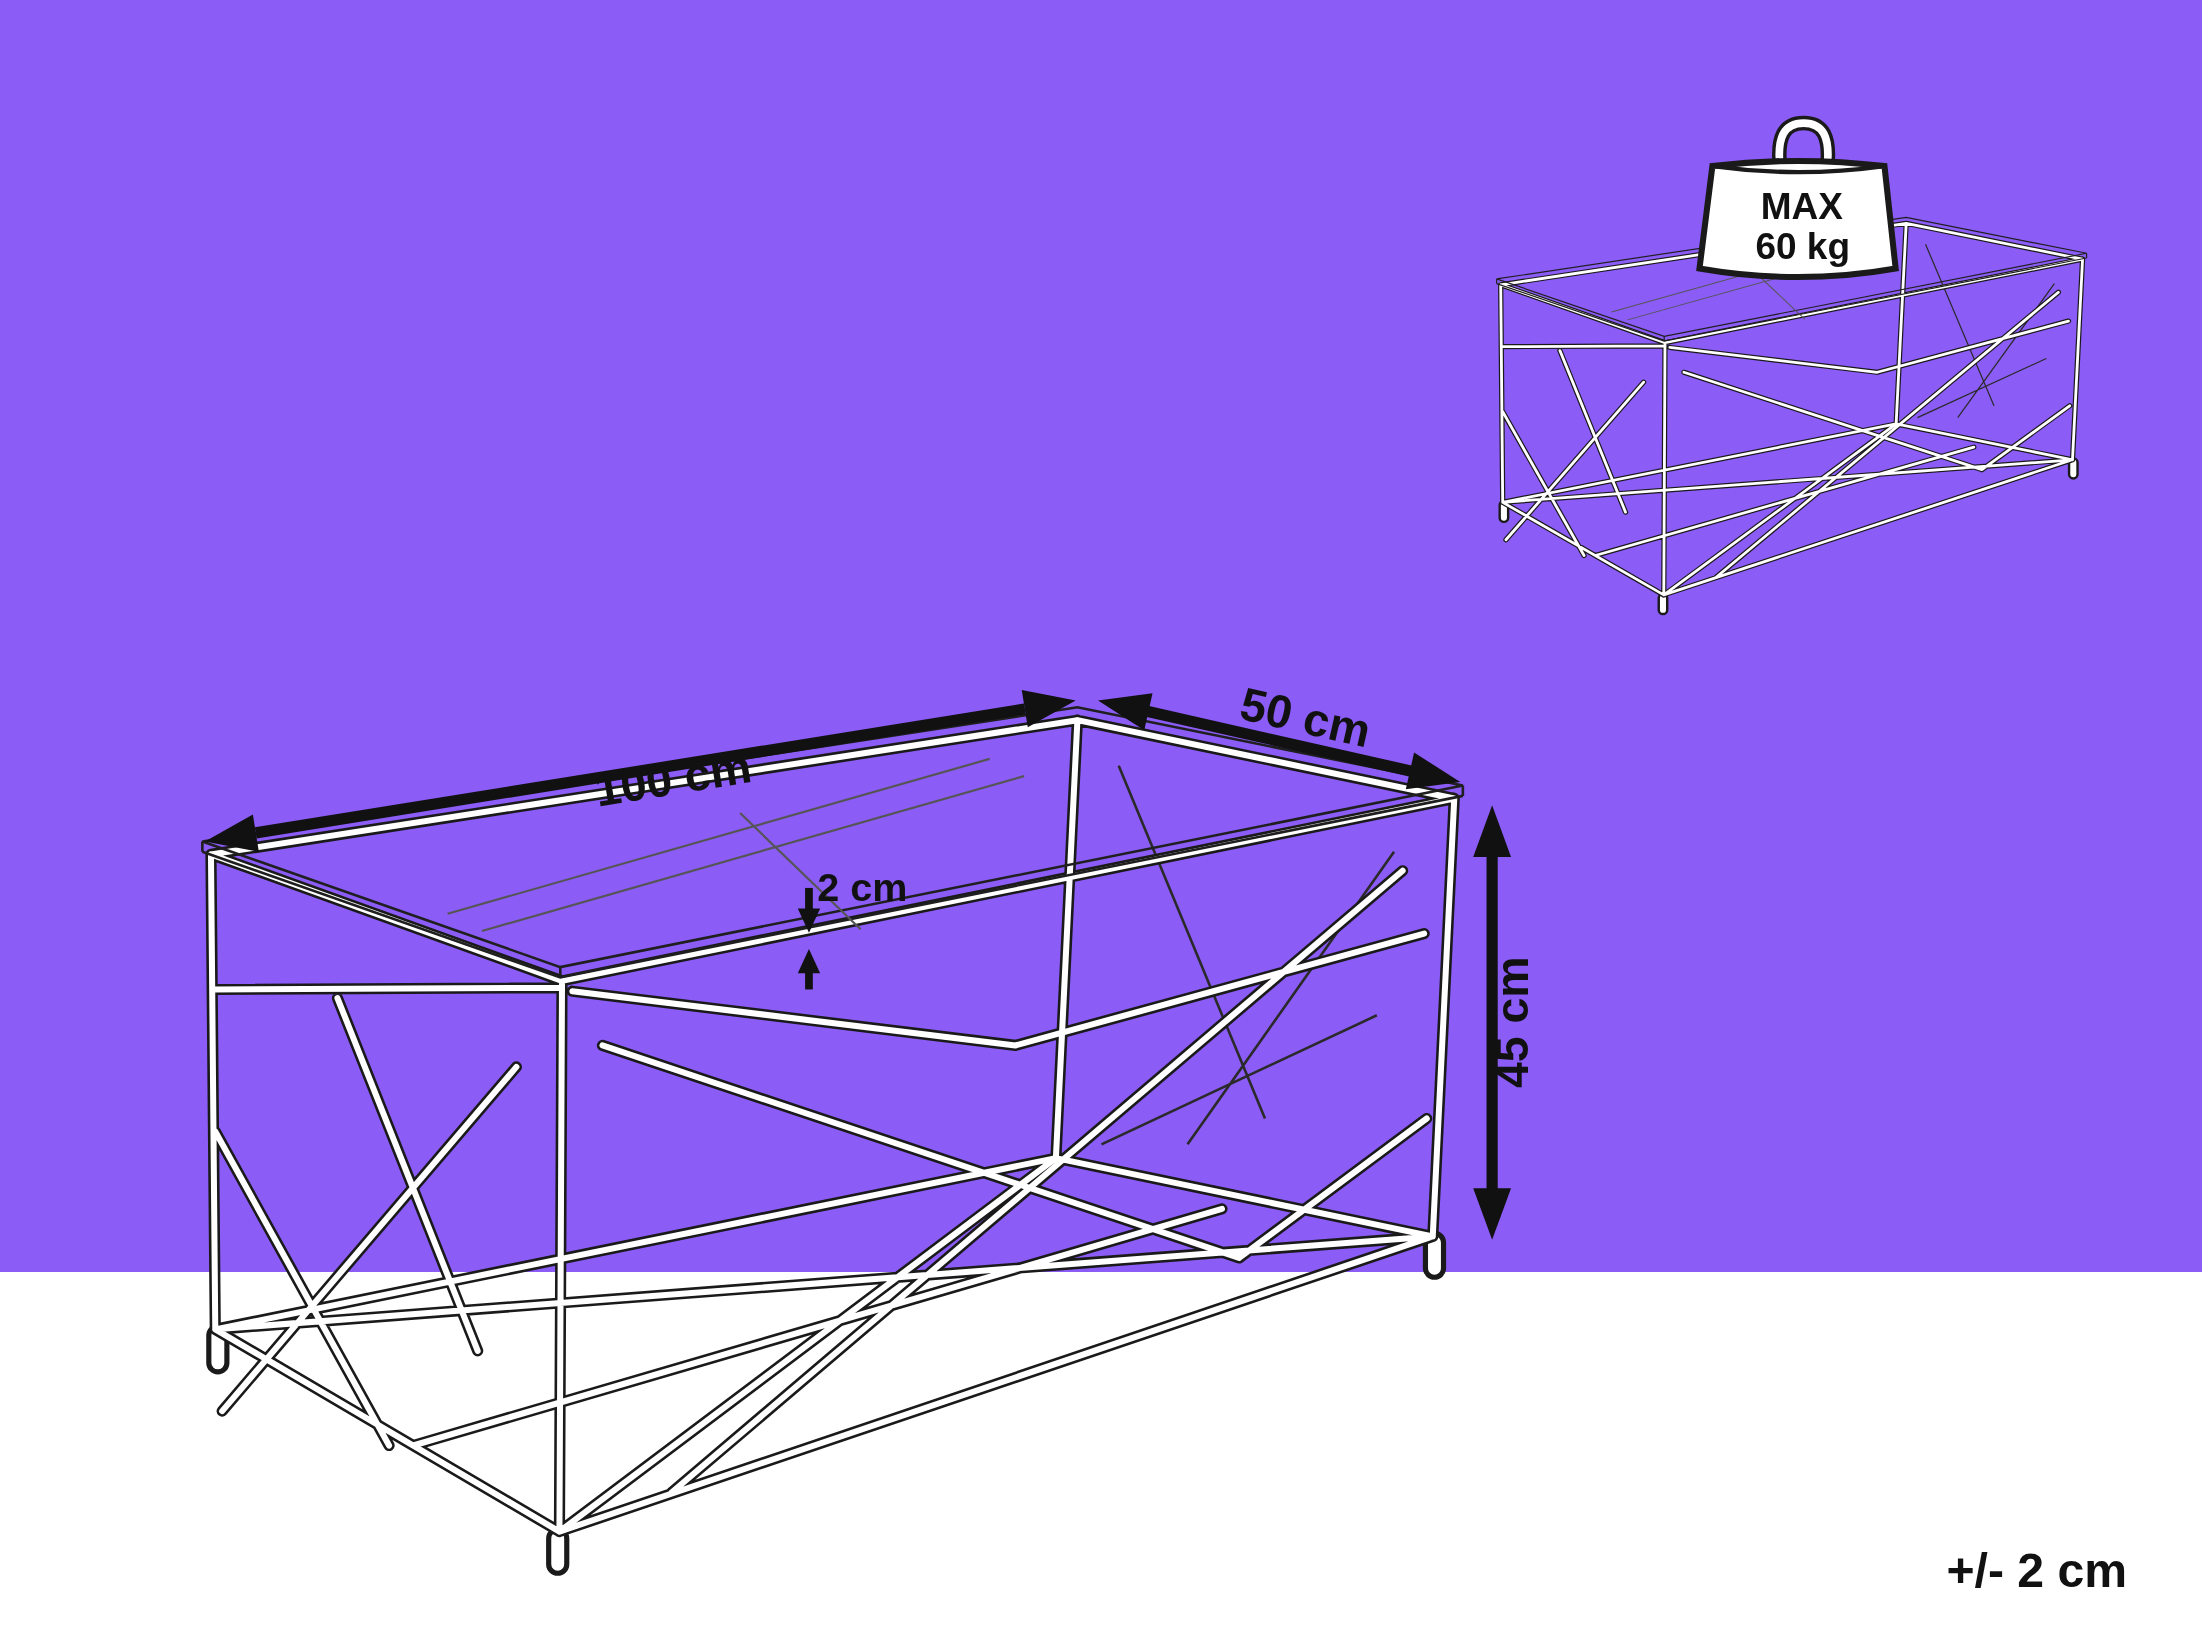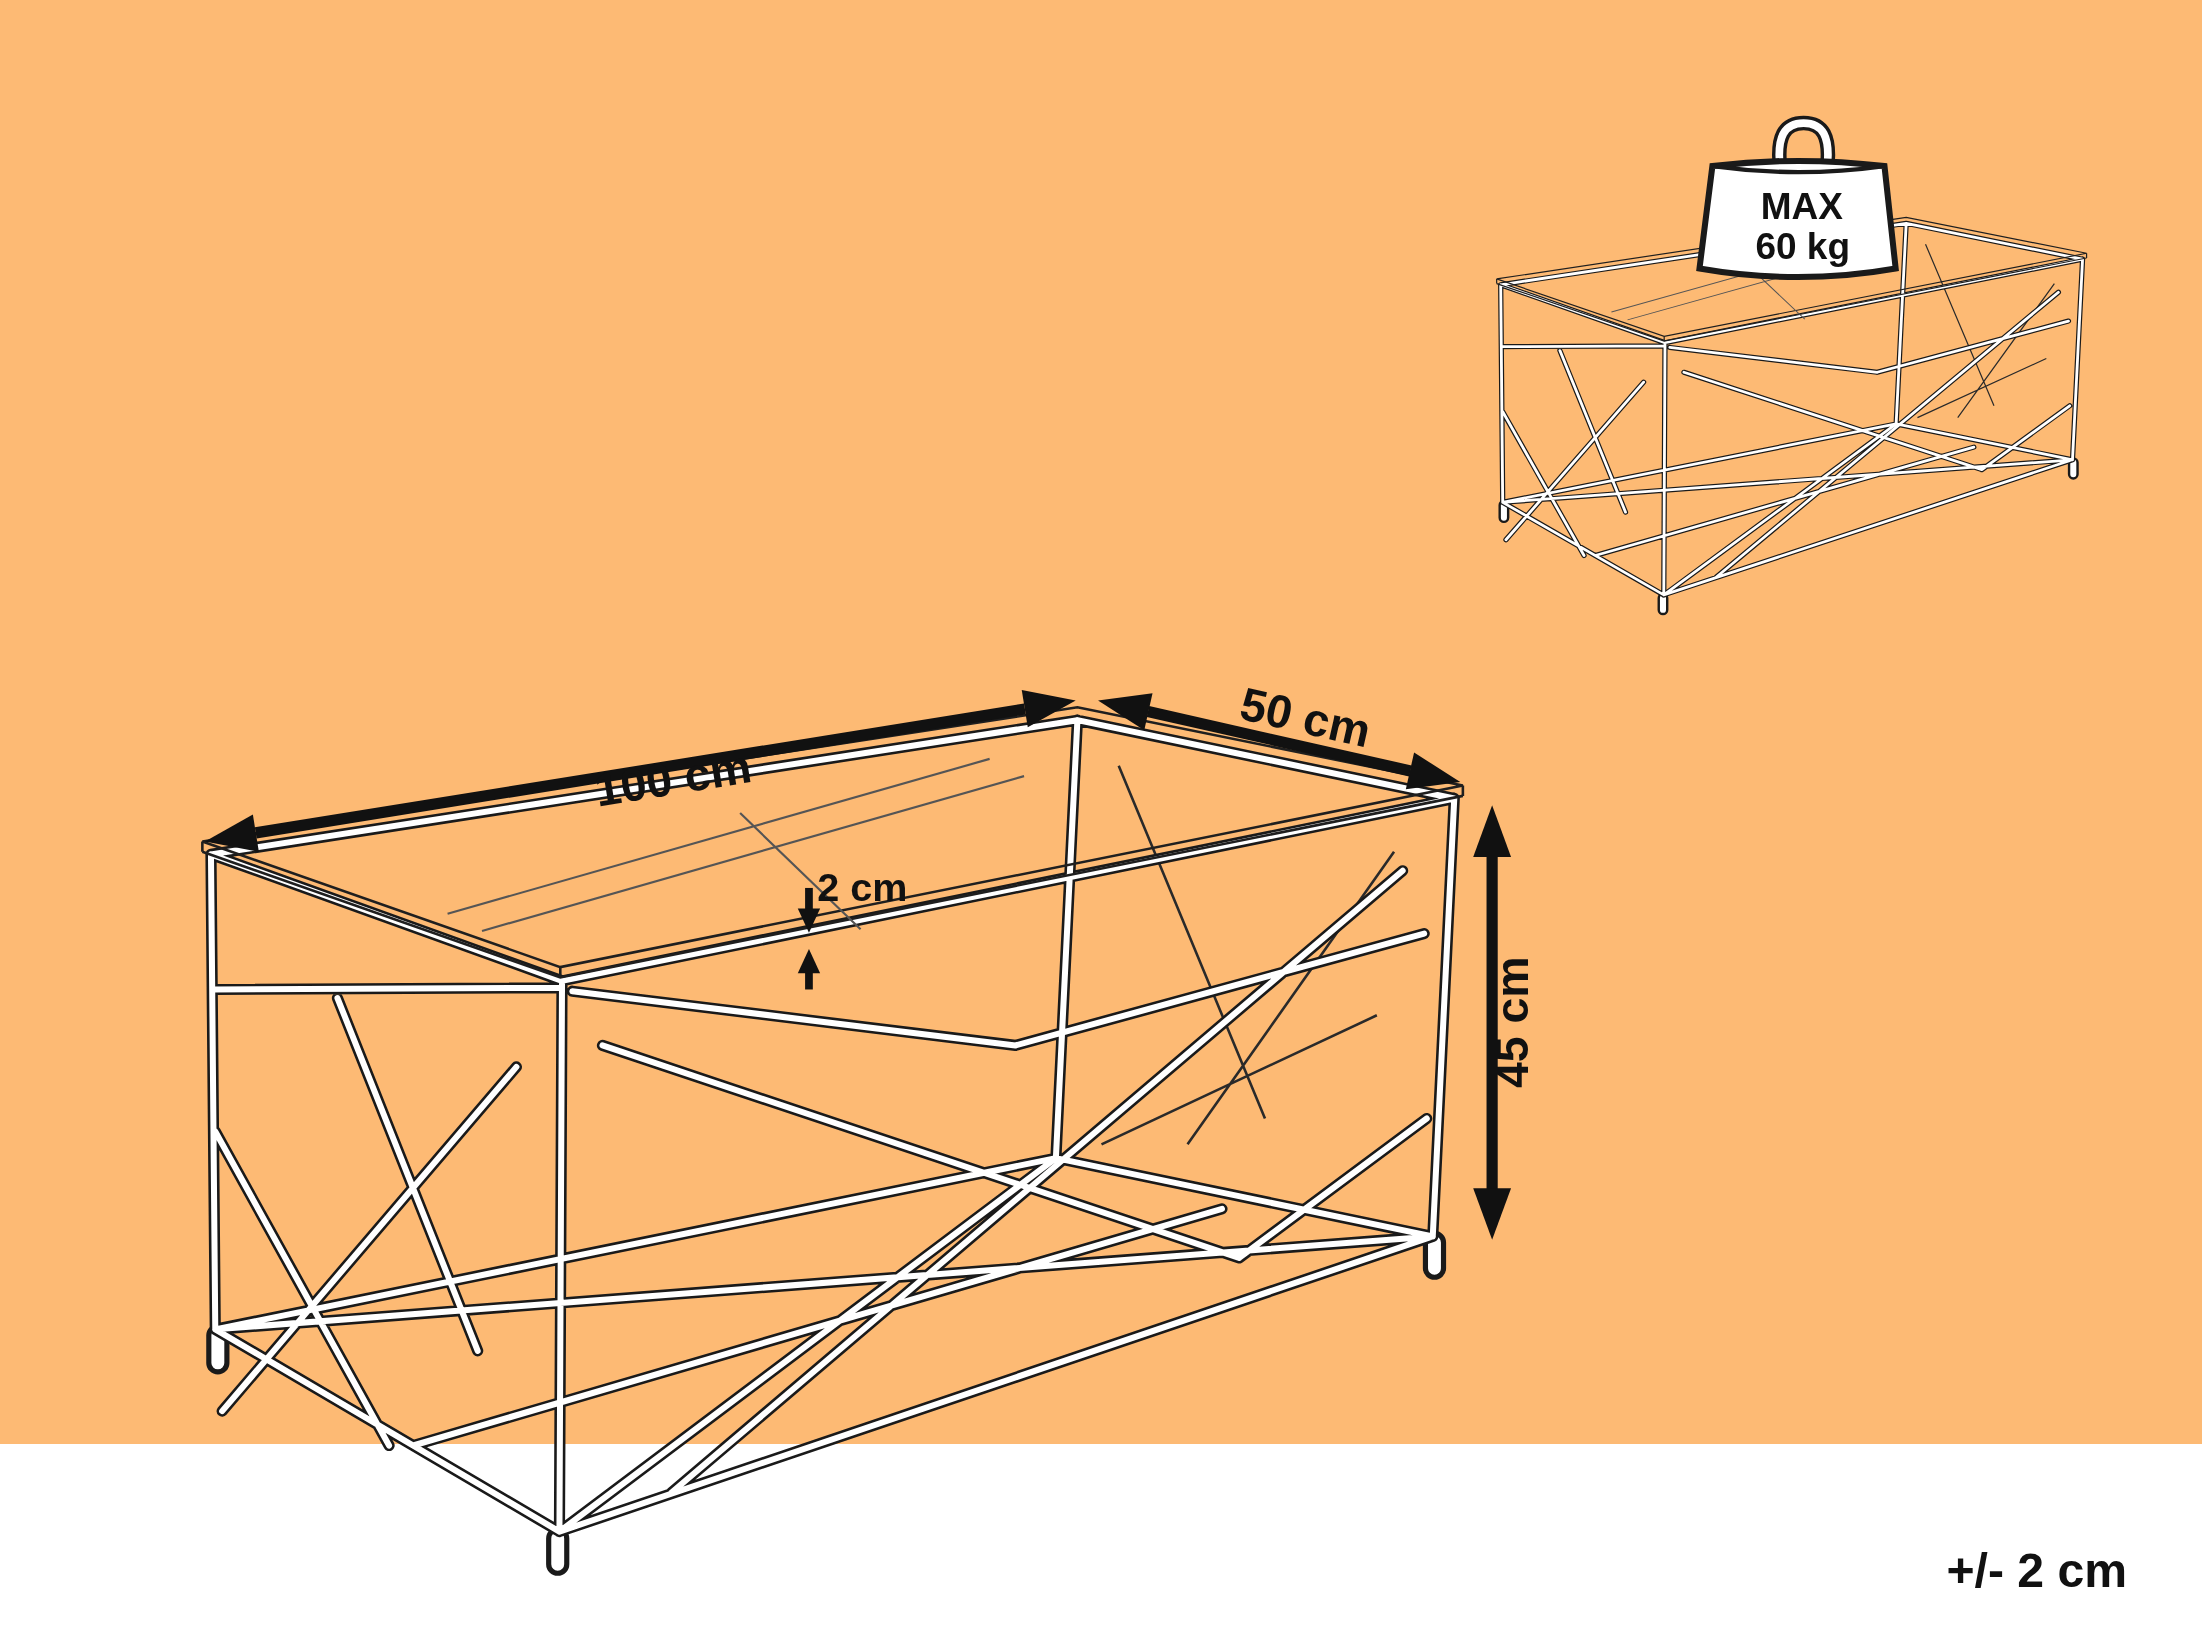--- a/index.html
+++ b/index.html
@@ -4,22 +4,22 @@
 <style>
   html, body {
     margin: 0;
     padding: 0;
     background: #ffffff;
     width: 100%;
     height: 100%;
   }
   .page {
     width: 2203px;
-    height: 1444px;
-    background: #fdba74;
+    height: 1272px;
+    background: #8b5cf6;
     position: relative;
     font-family: "Liberation Sans", sans-serif;
   }
   svg { display: block; }
 
   
   .tube-black  { stroke: #1a1a1a; stroke-width: 13; fill: none; stroke-linecap: round; }
   .tube-white  { stroke: #ffffff; stroke-width: 7;  fill: none; stroke-linecap: round; }
   .foot-black  { stroke: #1a1a1a; stroke-width: 27; fill: none; stroke-linecap: round; }
   .foot-white  { stroke: #ffffff; stroke-width: 15; fill: none; stroke-linecap: round; }

